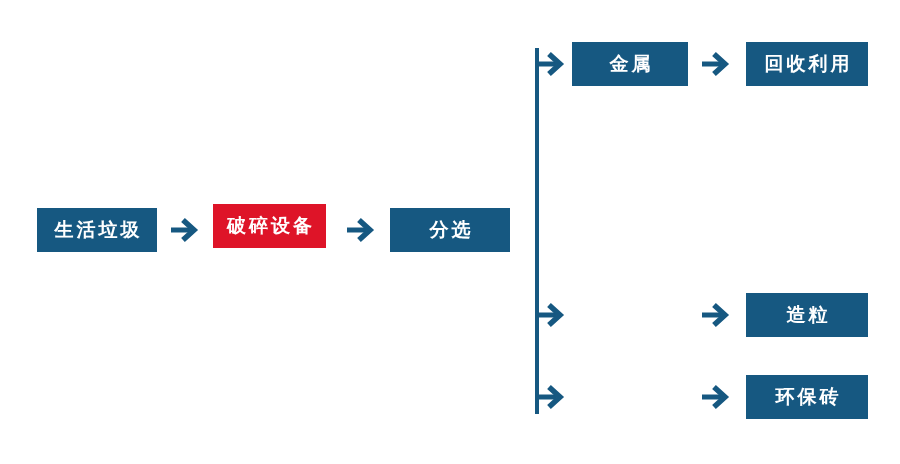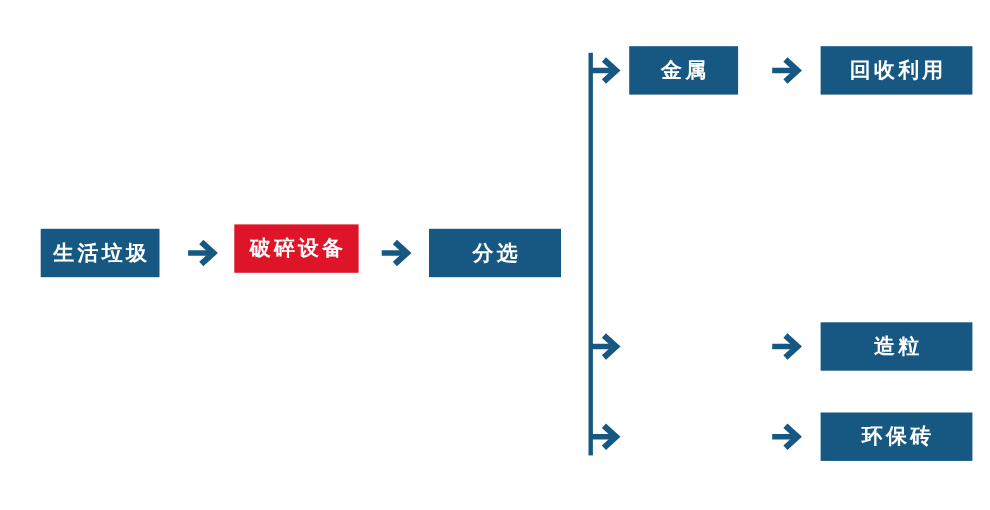--- a/index.html
+++ b/index.html
@@ -29,21 +29,21 @@
     font-size: 19px;
     font-weight: bold;
     letter-spacing: 3px;
     text-indent: 3px;
     white-space: nowrap;
   }
   .node.blue { background: var(--blue); }
   .node.red  { background: var(--red); }
 
   
-  .main-node-1 { left: 37px;  top: 208px; width: 108px; }
+  .main-node-1 { left: 37px;  top: 208px; width: 120px; }
   .main-node-2 { left: 213px; top: 204px; width: 113px; }
   .main-node-3 { left: 390px; top: 208px; width: 120px; }
 
   .arrow {
     position: absolute;
     width: 32px;
     height: 28px;
     display: block;
   }
   .arrow path { stroke: var(--blue); fill: none; }
@@ -65,22 +65,22 @@
 
   
   .branch-row {
     position: absolute;
     left: 535px;
     width: 333px;
     height: 44px;
   }
   .branch-row .branch-arrow { left: 1px;   top: 8px; }
   .branch-row .mid-arrow    { left: 166px; top: 8px; }
-  .branch-row .mid-node     { left: 37px;  top: 0;   width: 99px; }
-  .branch-row .end-node     { left: 211px; top: 0;   width: 138px; }
+  .branch-row .mid-node     { left: 37px;  top: 0;   width: 116px; }
+  .branch-row .end-node     { left: 211px; top: 0;   width: 122px; }
 
   .row-0 { top: 42px; }
   .row-1 { top: 125px; }
   .row-2 { top: 208px; }
   .row-3 { top: 293px; }
   .row-4 { top: 375px; }
 </style>
 </head>
 <body>
 

